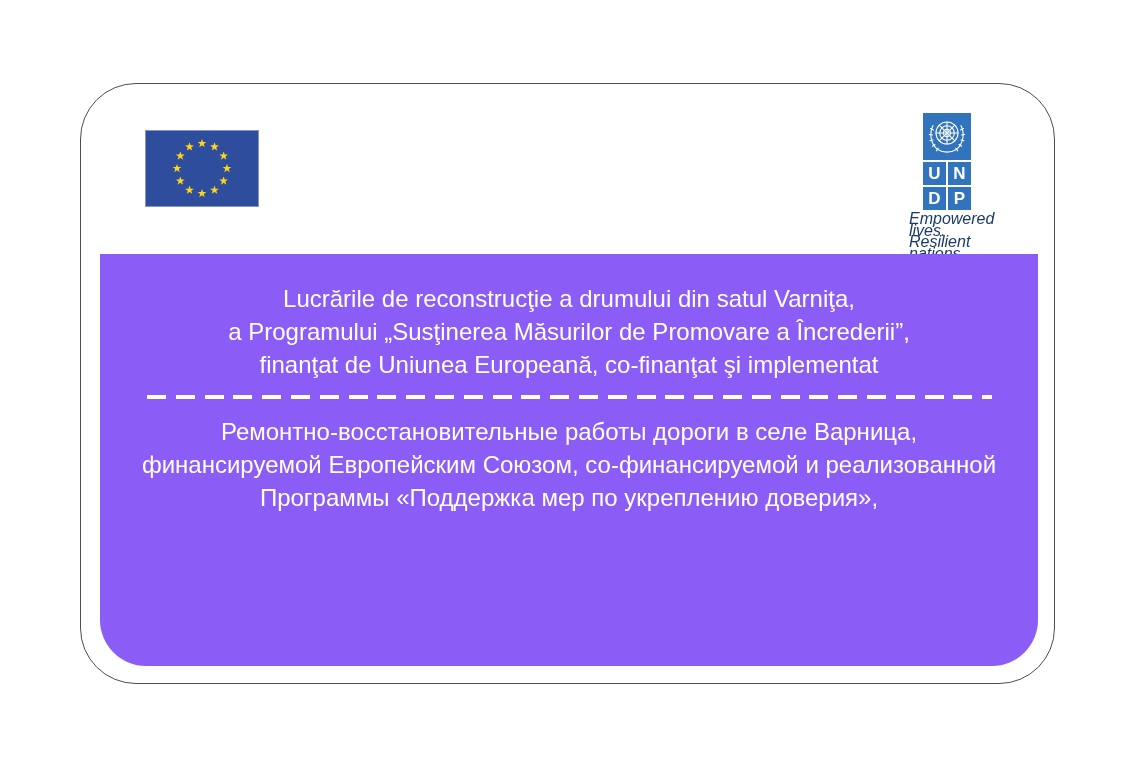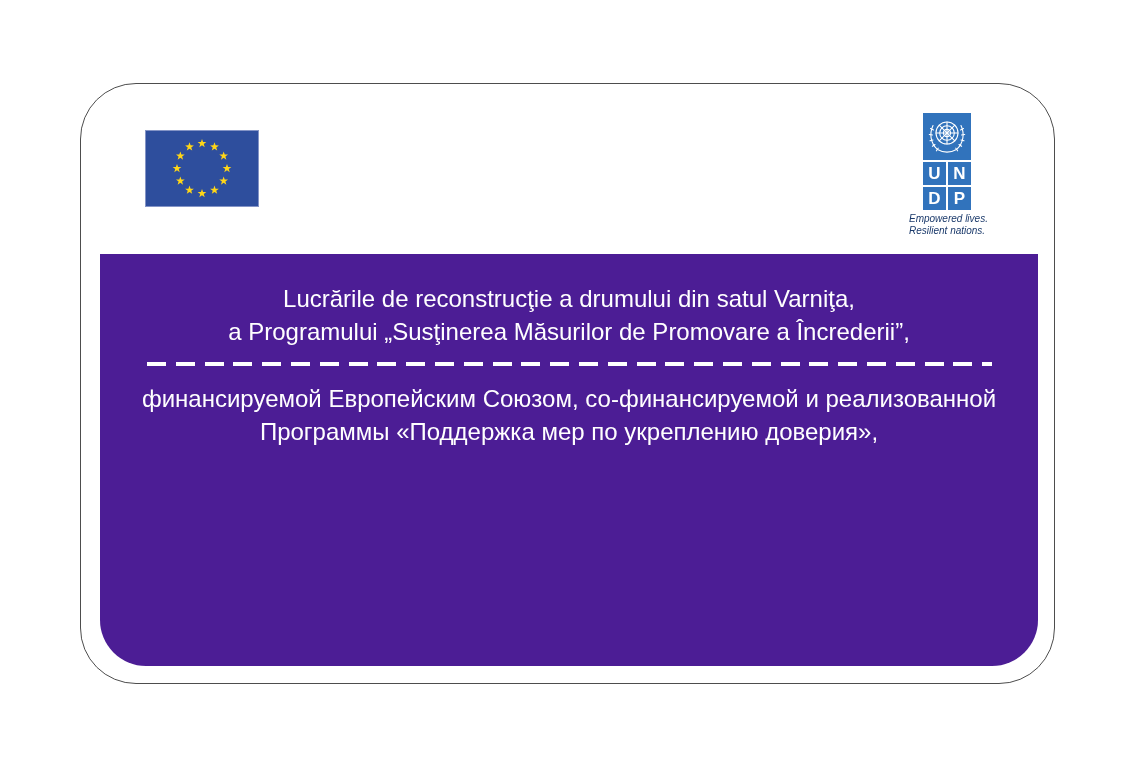--- a/index.html
+++ b/index.html
@@ -58,31 +58,31 @@
     display: flex;
     align-items: center;
     justify-content: center;
   }
   .undp-tagline {
     position: absolute;
     left: 828px;
     top: 129px;
     width: 120px;
     font-style: italic;
-    font-size: 10px;
+    font-size: 16px;
     line-height: 11.5px;
     color: #1b3a6b;
   }
   .panel {
     position: absolute;
     left: 19px;
     top: 170px;
     width: 938px;
     height: 412px;
-    background: #4c1d95;
+    background: #8b5cf6;
     border-radius: 0 0 46px 46px;
     color: #ffffff;
     text-align: center;
   }
   .text-block .line {
     font-size: 24px;
     line-height: 33px;
     white-space: nowrap;
   }
   .ro-block { padding-top: 28px; }
@@ -150,21 +150,23 @@
 
   <div class="undp-tagline">
     <div>Empowered lives.</div>
     <div>Resilient nations.</div>
   </div>
 
   <div class="panel">
     <div class="text-block ro-block">
       <div class="line">Lucrările de reconstrucţie a drumului din satul Varniţa,</div>
       <div class="line">a Programului „Susţinerea Măsurilor de Promovare a Încrederii”,</div>
+      <div class="line">finanţat de Uniunea Europeană, co-finanţat şi implementat</div>
     </div>
     <div class="divider"></div>
     <div class="text-block ru-block">
+      <div class="line">Ремонтно-восстановительные работы дороги в селе Варница,</div>
       <div class="line">финансируемой Европейским Союзом, со-финансируемой и реализованной</div>
       <div class="line">Программы «Поддержка мер по укреплению доверия»,</div>
     </div>
   </div>
 
 </div>
 
 </body></html>

